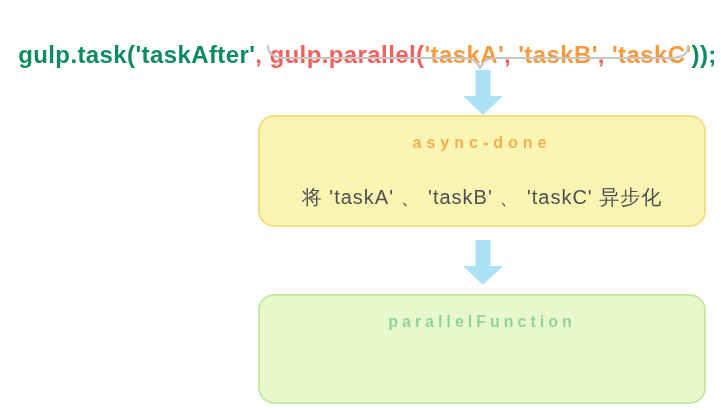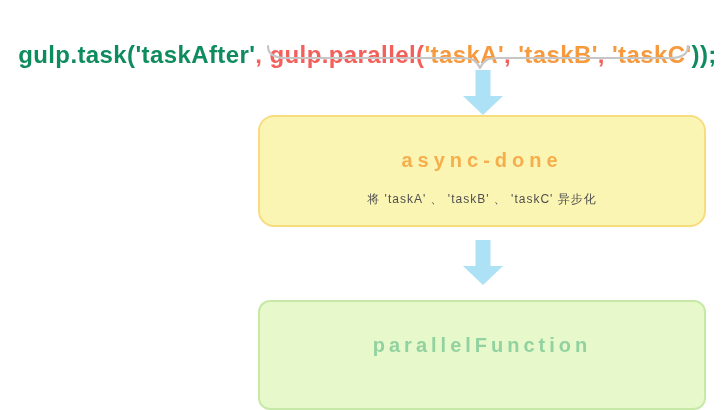--- a/index.html
+++ b/index.html
@@ -22,31 +22,31 @@
   .arrow-1{top:70px;}
   .arrow-2{top:240px;}
   
   .flow-box{
     position:absolute;left:258px;width:444px;
     border-radius:16px;border:2px solid;
     display:flex;flex-direction:column;align-items:center;
     box-sizing:content-box;
   }
   .box-async{top:115px;height:108px;background:#FBF5B4;border-color:#F8DC80;}
-  .box-parallel{top:300px;height:106px;background:#E7F8CB;border-color:#C6E9A8;border-radius:12px;}
+  .box-parallel{top:294px;height:106px;background:#E7F8CB;border-color:#C6E9A8;}
   .box-title{
-    margin-top:32px;
-    font-size:20px;font-weight:700;letter-spacing:5px;
+    margin-top:17px;
+    font-size:16px;font-weight:700;letter-spacing:5px;
     white-space:pre;
   }
   .box-async .box-title{color:#F6AE4D;}
   .box-parallel .box-title{color:#92D2A0;letter-spacing:4px;}
   .box-body{
-    margin-top:19px;
-    font-size:12px;font-weight:500;letter-spacing:1px;
+    margin-top:32px;
+    font-size:20px;font-weight:500;letter-spacing:1px;
     color:#4F4F4F;white-space:pre;
   }
 </style>
 </head>
 <body>
 
 <div class="code-line">
   <span style="color: rgb(14, 140, 95);">gulp.task('taskAfter'</span><span style="color: rgb(243, 96, 92);">, </span><span style="color: rgb(243, 96, 92);">gulp.parallel(</span><span style="color: rgb(247, 154, 62);">'taskA'</span><span style="color: rgb(243, 96, 92);">, </span><span style="color: rgb(247, 154, 62);">'taskB'</span><span style="color: rgb(243, 96, 92);">, </span><span style="color: rgb(247, 154, 62);">'taskC'</span><span style="color: rgb(14, 140, 95);">));</span>
 </div>
 

